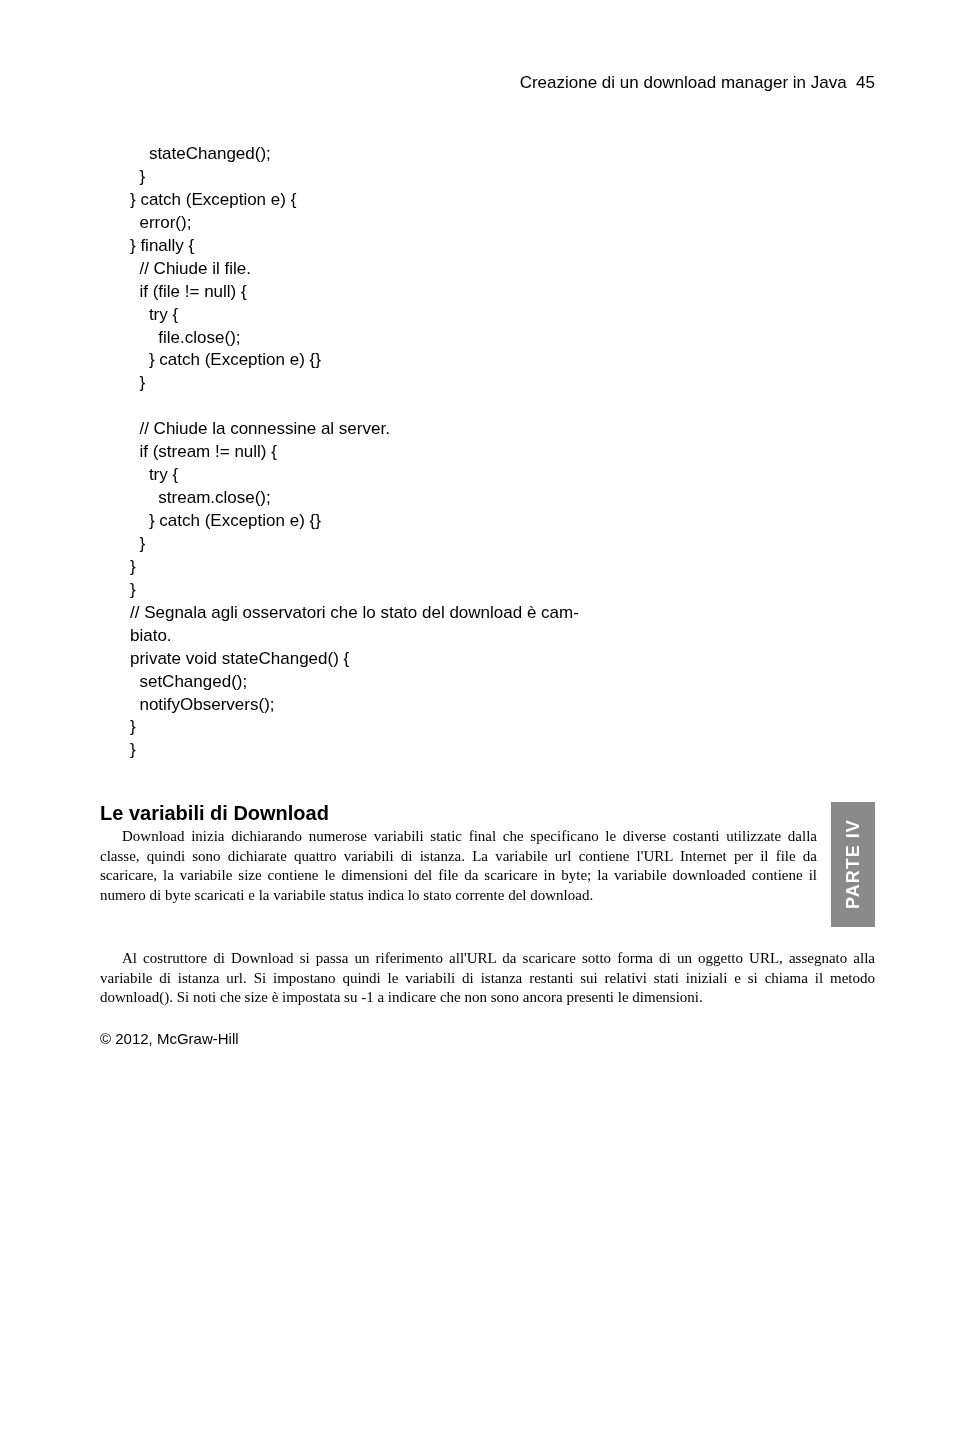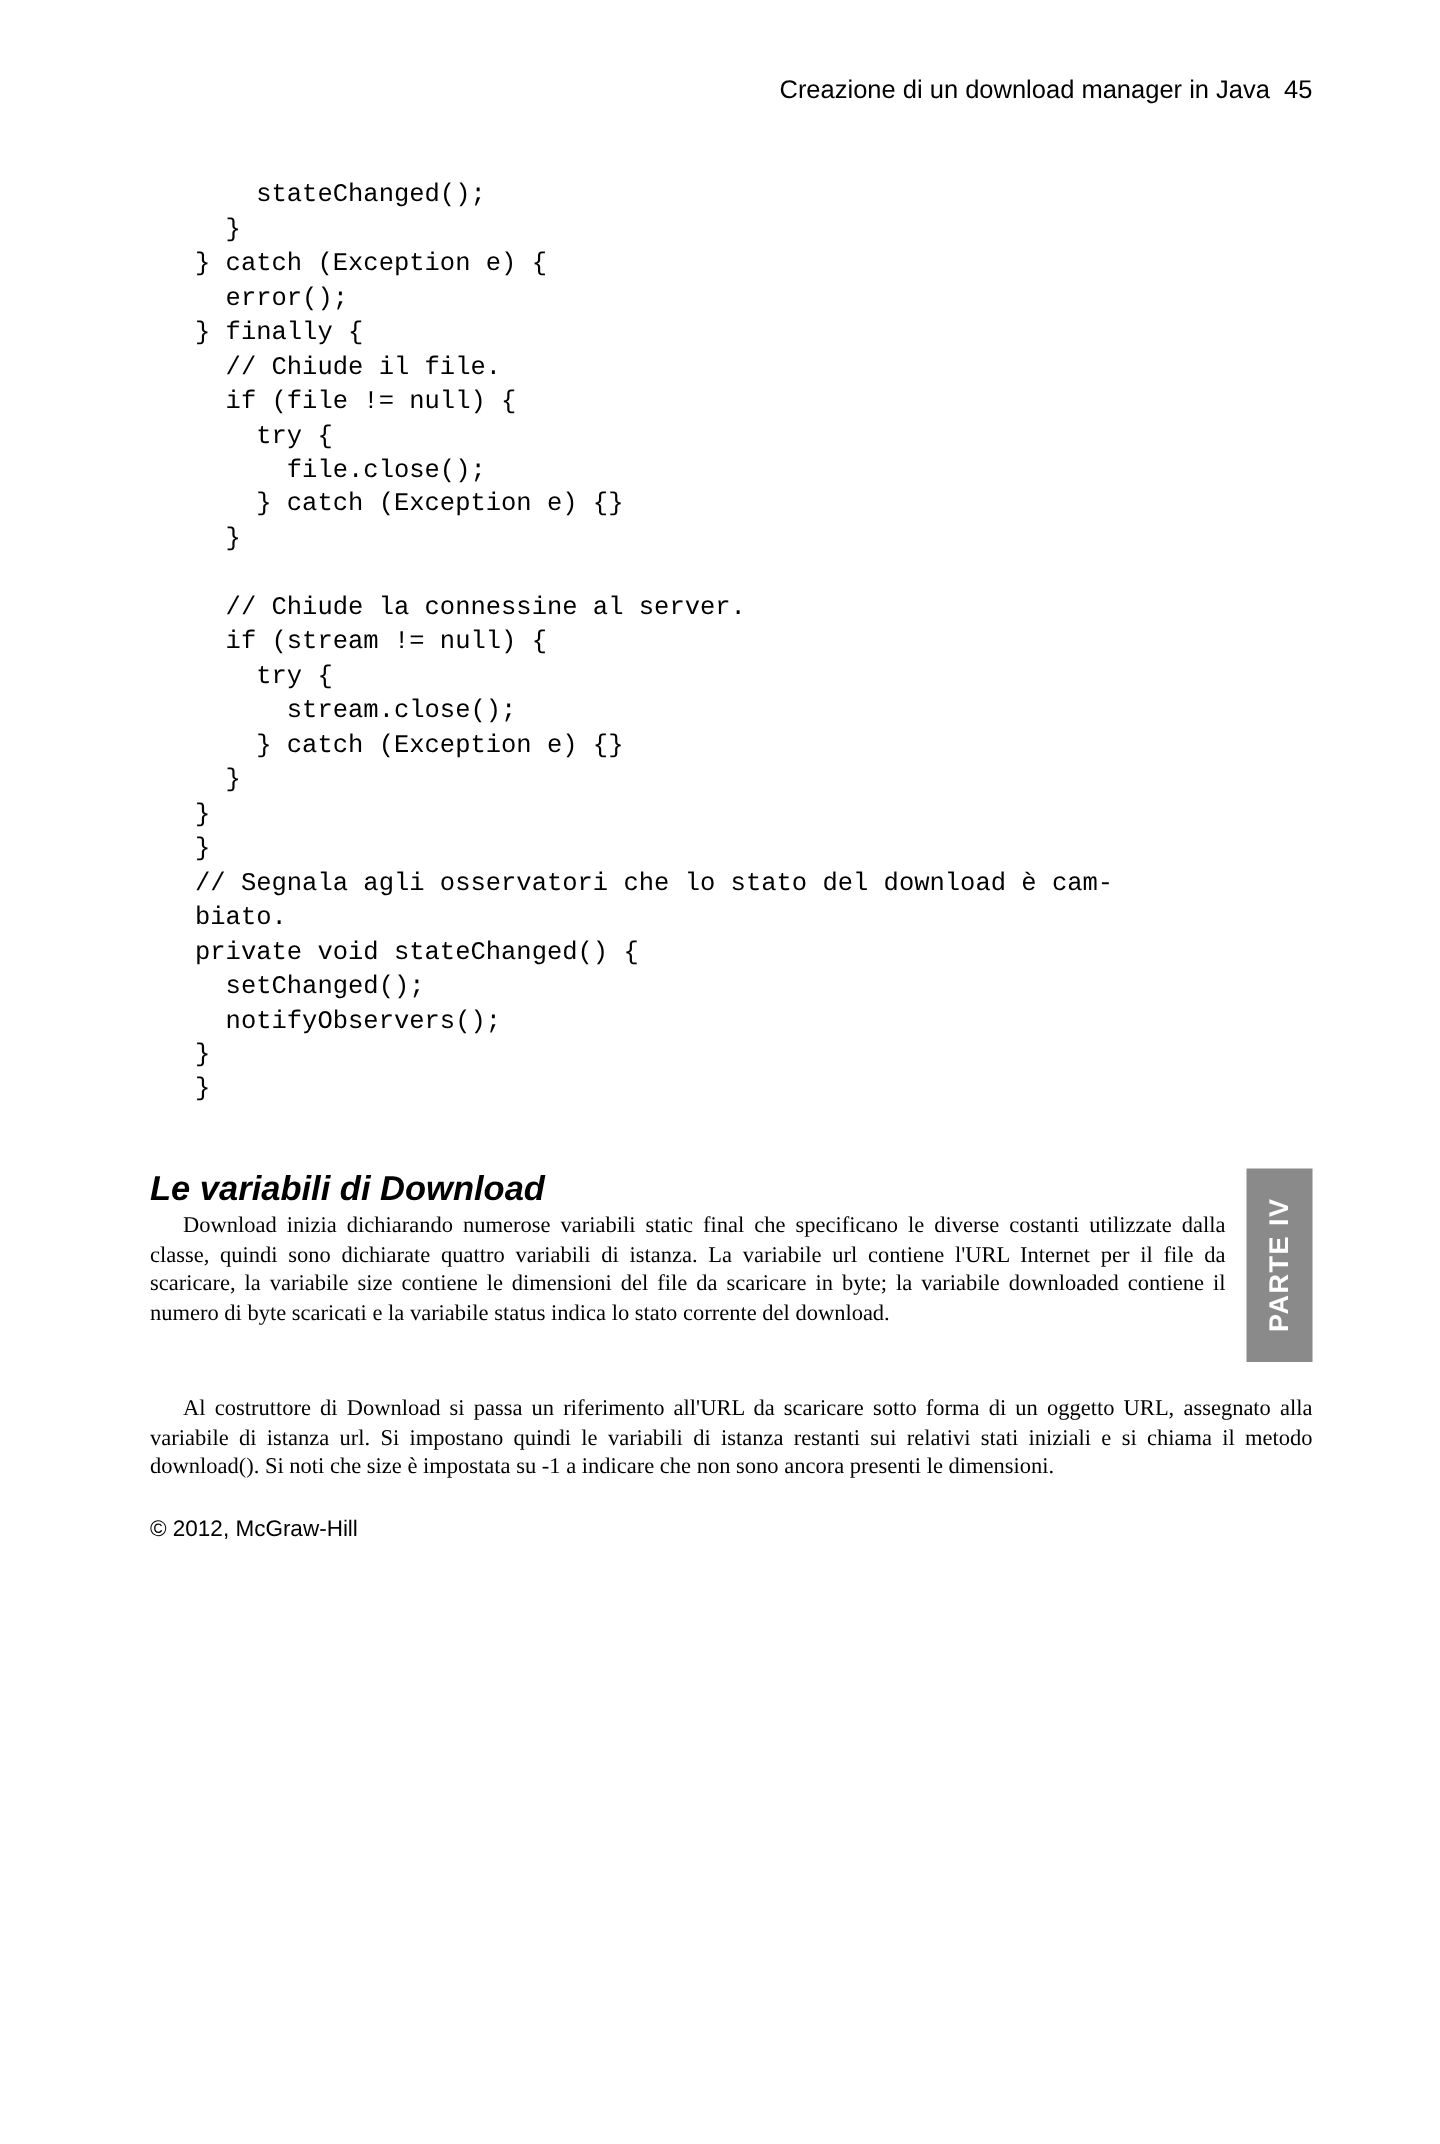--- a/index.html
+++ b/index.html
@@ -7,44 +7,44 @@
     padding: 0;
     font-family: Georgia, "Times New Roman", serif;
     background: #fff;
     color: #000;
     width: 960px;
   }
   .page {
     padding: 50px 85px 30px 100px;
     box-sizing: border-box;
     position: relative;
+    margin-top: 23px;
   }
   .header-line {
     font-family: Arial, Helvetica, sans-serif;
     font-size: 17px;
     text-align: right;
     margin-bottom: 50px;
   }
   .code-block {
-    font-family: Liberation Mono, monospace;
+    font-family: Liberation Sans, sans-serif;
     font-size: 17px;
     line-height: 1.35;
     white-space: pre;
     margin-bottom: 40px;
     margin-left: 30px;
   }
   .section {
     margin-bottom: 22px;
   }
   .section-title {
     font-family: Arial, Helvetica, sans-serif;
     font-weight: bold;
-    font-size: 23px;
+    font-size: 20px;
     margin-bottom: 2px;
-    font-style: italic;
   }
   .section-body {
     font-size: 15px;
     line-height: 1.3;
     text-align: justify;
     text-indent: 22px;
   }
   .with-sidebar {
     display: flex;
     align-items: stretch;

